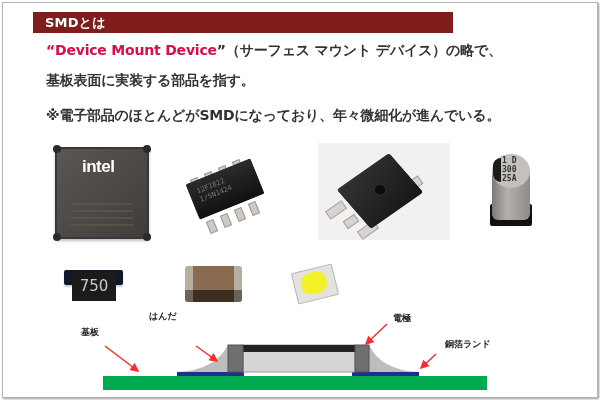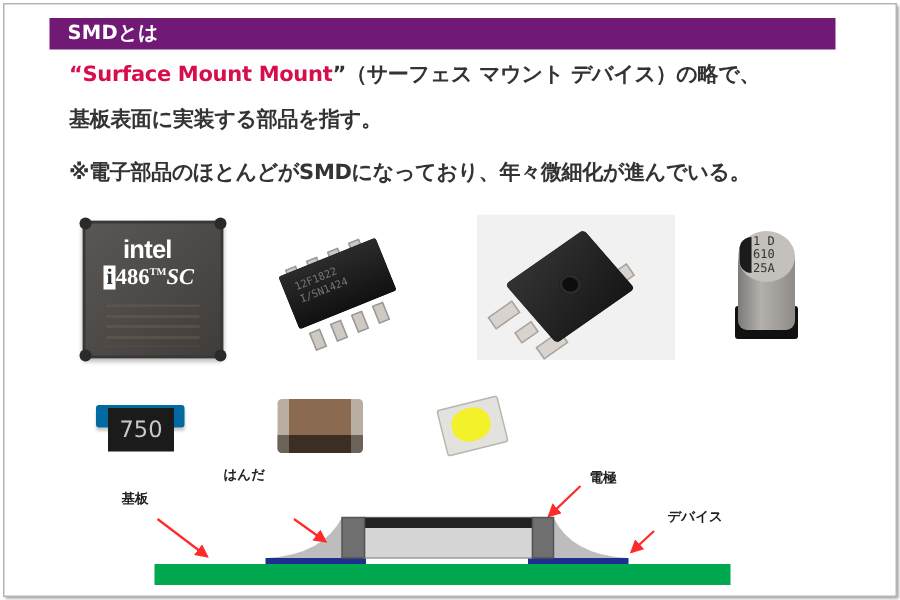--- a/index.html
+++ b/index.html
@@ -1,21 +1,21 @@
 <!DOCTYPE html>
 <html><head>
   <meta charset="utf-8">
   <style>
     html, body { margin: 0; padding: 0; background: #ffffff; }
     body { width: 600px; height: 400px; position: relative; overflow: hidden;
            font-family: "DejaVu Sans", "Liberation Sans", sans-serif; }
     .frame { position: absolute; left: 2px; top: 2px; width: 594px; height: 394px;
              border: 1px solid #b5b5b5; box-shadow: 1px 1px 2px #999; background: #fff; }
-    .header-bar { position: absolute; left: 33px; top: 12px; width: 524px; height: 21px;
-                  background: #701a75; }
+    .header-bar { position: absolute; left: 33px; top: 12px; width: 420px; height: 21px;
+                  background: #7f1d1d; }
     .header-title { position: absolute; left: 12px; top: 2px; color: #fff; font-size: 13px;
                     font-weight: bold; line-height: 17px; letter-spacing: 0.2px; }
     .line { position: absolute; left: 46px; font-size: 14px; font-weight: bold; color: #333;
             white-space: nowrap; line-height: 18px; letter-spacing: -0.2px; }
     .line1 { top: 41px; }
     .line2 { top: 71px; }
     .line3 { top: 106px; }
     .red { color: #d70e4a; }
 
     .photo { position: absolute; }
@@ -52,25 +52,25 @@
 
     
     .cap-wrap { left: 488px; top: 150px; width: 46px; height: 80px; }
     .cap-base { position: absolute; left: 2px; top: 54px; width: 42px; height: 22px; background: #111; border-radius: 2px; }
     .cap-can { position: absolute; left: 4px; top: 6px; width: 38px; height: 64px; border-radius: 18px 18px 6px 6px;
                background: linear-gradient(90deg, #7c7a77 0%, #b4b1ad 40%, #8f8c88 100%); }
     .cap-top { position: absolute; left: 4px; top: 4px; width: 38px; height: 34px; border-radius: 50%;
                background: #c4c1bd; }
     .cap-mark { position: absolute; left: 5px; top: 8px; width: 8px; height: 24px; background: #1b1b1b;
                 border-radius: 8px 0 0 8px; }
-    .cap-txt { position: absolute; left: 14px; top: 6px; font-size: 8px; line-height: 9px; color: #333; font-weight: normal;
+    .cap-txt { position: absolute; left: 14px; top: 6px; font-size: 8px; line-height: 9px; color: #333; font-weight: bold;
                font-family: "DejaVu Sans Mono", monospace; text-align: center; }
 
     
-    .res { left: 64px; top: 270px; width: 59px; height: 15px; background: #0369a1; border-radius: 2px;
+    .res { left: 64px; top: 270px; width: 59px; height: 15px; background: #0f172a; border-radius: 2px;
            box-shadow: 0 2px 2px rgba(0,0,0,.2); }
     .res-body { position: absolute; left: 8px; top: 2px; width: 44px; height: 29px; background: #1b1b1b; }
     .res-txt { position: absolute; left: 0; top: 5px; width: 44px; text-align: center; color: #c8c8c8;
                font-size: 15px; font-family: "DejaVu Sans", sans-serif; }
 
     
     .mlcc { left: 185px; top: 266px; width: 57px; height: 36px; border-radius: 3px;
             background: linear-gradient(90deg, #b9afa0 0 14%, #8b6a52 14% 86%, #b9afa0 86% 100%); }
     .mlcc-bottom { position: absolute; left: 0; top: 24px; width: 57px; height: 12px; border-radius: 0 0 3px 3px;
                    background: linear-gradient(90deg, #6b625a 0 14%, #3d2e24 14% 86%, #6b625a 86% 100%); }
@@ -88,31 +88,30 @@
   </style>
 </head>
 <body>
 
 <div class="frame"></div>
 
 <div class="header-bar">
   <span class="header-title">SMDとは</span>
 </div>
 
-<div class="line line1"><span class="red">“</span><span class="red">Surface Mount Mount</span><span>”</span><span>（サーフェス マウント デバイス）の略で、</span></div>
+<div class="line line1"><span class="red">“</span><span class="red">Device Mount Device</span><span>”</span><span>（サーフェス マウント デバイス）の略で、</span></div>
 <div class="line line2">基板表面に実装する部品を指す。</div>
 <div class="line line3">※電子部品のほとんどがSMDになっており、年々微細化が進んでいる。</div>
 
 <div class="photo intel">
   <span class="pin" style="left:-2px;top:-2px"></span>
   <span class="pin" style="right:-2px;top:-2px"></span>
   <span class="pin" style="left:-2px;bottom:-2px"></span>
   <span class="pin" style="right:-2px;bottom:-2px"></span>
   <span class="logo">intel</span>
-  <span class="model"><span class="box">i</span><span>486</span><span style="font-size:7px;vertical-align:top">TM</span><span style="font-style:italic">SC</span></span>
   <span class="fine"></span>
 </div>
 
 <div class="photo soic-wrap">
   <span class="soic-pin" style="left:12px;top:30px;transform:rotate(-22deg)"></span>
   <span class="soic-pin" style="left:26px;top:24px;transform:rotate(-22deg)"></span>
   <span class="soic-pin" style="left:40px;top:18px;transform:rotate(-22deg)"></span>
   <span class="soic-pin" style="left:54px;top:12px;transform:rotate(-22deg)"></span>
   <span class="soic-pin" style="left:28px;top:72px;transform:rotate(-22deg)"></span>
   <span class="soic-pin" style="left:42px;top:66px;transform:rotate(-22deg)"></span>
@@ -131,21 +130,21 @@
   <div class="dpak-body">
     <span class="dpak-hole"></span>
   </div>
 </div>
 
 <div class="photo cap-wrap">
   <span class="cap-base"></span>
   <span class="cap-can"></span>
   <span class="cap-top"></span>
   <span class="cap-mark"></span>
-  <span class="cap-txt"><span>1 D</span><br><span>610</span><br><span>25A</span></span>
+  <span class="cap-txt"><span>1 D</span><br><span>300</span><br><span>25A</span></span>
 </div>
 
 <div class="photo res">
   <div class="res-body">
     <span class="res-txt">750</span>
   </div>
 </div>
 
 <div class="photo mlcc">
   <span class="mlcc-bottom"></span>
@@ -153,21 +152,21 @@
 
 <div class="photo led">
   <span class="led-base"></span>
   <span class="led-lens"></span>
 </div>
 
 <div class="diagram">
   <span class="dlabel" style="left:81px;top:16px">基板</span>
   <span class="dlabel" style="left:149px;top:0">はんだ</span>
   <span class="dlabel" style="left:393px;top:2px">電極</span>
-  <span class="dlabel" style="left:445px;top:28px">デバイス</span>
+  <span class="dlabel" style="left:445px;top:28px">銅箔ランド</span>
 
   <svg width="600" height="90" viewBox="0 0 600 90" style="position:absolute;left:0;top:0">
     <defs>
       <marker id="ah" markerWidth="6" markerHeight="6" refX="5" refY="3" orient="auto">
         <path d="M0,0 L6,3 L0,6 z" fill="#ff2a2a"></path>
       </marker>
     </defs>
 
     <rect x="103" y="66" width="384" height="14" fill="#00a94f"></rect>
 

